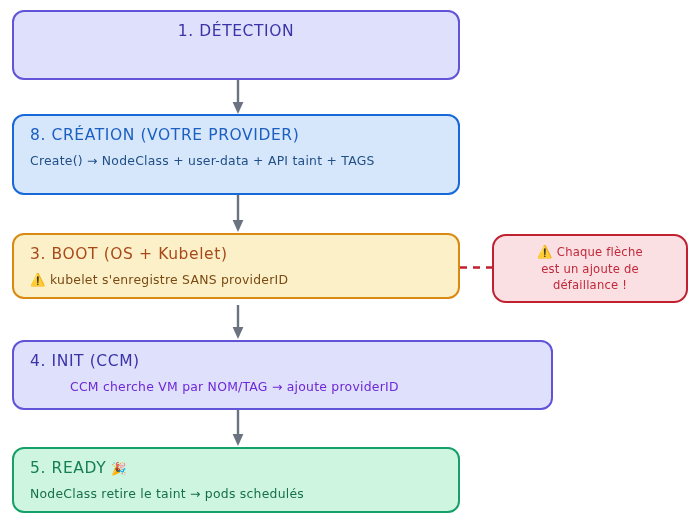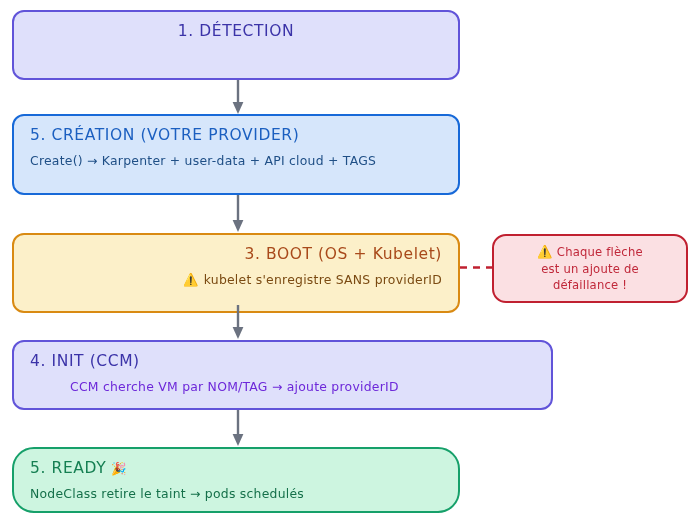--- a/index.html
+++ b/index.html
@@ -55,43 +55,41 @@
   #node-creation {
     left: 12px; top: 114px; width: 448px; height: 81px;
     background: #d6e6fb;
     border-color: #1769d8;
   }
   #node-creation .node-title { color: #1b5fc0; }
   #node-creation .node-body  { color: #1f4f86; }
 
   
   #node-boot {
-    left: 12px; top: 233px; width: 448px; height: 80px;
+    left: 12px; top: 233px; width: 448px; height: 66px;
     background: #fcf0c9;
     border-color: #d98a12;
-    text-align: right;
   }
   #node-boot .node-title { color: #a8491a; }
   #node-boot .node-body  { color: #7a4a12; }
 
   
   #node-init {
     left: 12px; top: 340px; width: 541px; height: 70px;
     background: #dfe0fb;
     border-color: #6154d9;
   }
   #node-init .node-title { color: #3b33a8; }
   #node-init .node-body  { color: #6d28d9; margin-left: 40px; }
 
   
   #node-ready {
     left: 12px; top: 447px; width: 448px; height: 66px;
     background: #cdf5e0;
     border-color: #16a06a;
-    border-radius: 22px;
   }
   #node-ready .node-title { color: #157f52; }
   #node-ready .node-body  { color: #15704a; }
 
   
   #note-failure {
     left: 492px; top: 234px; width: 196px; height: 69px;
     background: #fbe0e3;
     border-color: #c02030;
     border-radius: 14px;
@@ -130,22 +128,22 @@
   <div class="node" id="node-detection">
     <div class="node-title">1. DÉTECTION</div>
   </div>
 
   <svg class="arrow" style="top:80px;height:35px" viewBox="0 0 20 35">
     <line x1="10" y1="0" x2="10" y2="24" stroke="#6b7280" stroke-width="2.4"></line>
     <polygon points="10,34 4.6,22 15.4,22" fill="#6b7280"></polygon>
   </svg>
 
   <div class="node" id="node-creation">
-    <div class="node-title">5. CRÉATION (VOTRE PROVIDER)</div>
-    <div class="node-body">Create() → Karpenter + user-data + API cloud + TAGS</div>
+    <div class="node-title">8. CRÉATION (VOTRE PROVIDER)</div>
+    <div class="node-body">Create() → NodeClass + user-data + API taint + TAGS</div>
   </div>
 
   <svg class="arrow" style="top:195px;height:38px" viewBox="0 0 20 38">
     <line x1="10" y1="0" x2="10" y2="27" stroke="#6b7280" stroke-width="2.4"></line>
     <polygon points="10,37 4.6,25 15.4,25" fill="#6b7280"></polygon>
   </svg>
 
   <div class="node" id="node-boot">
     <div class="node-title">3. BOOT (OS + Kubelet)</div>
     <div class="node-body">

